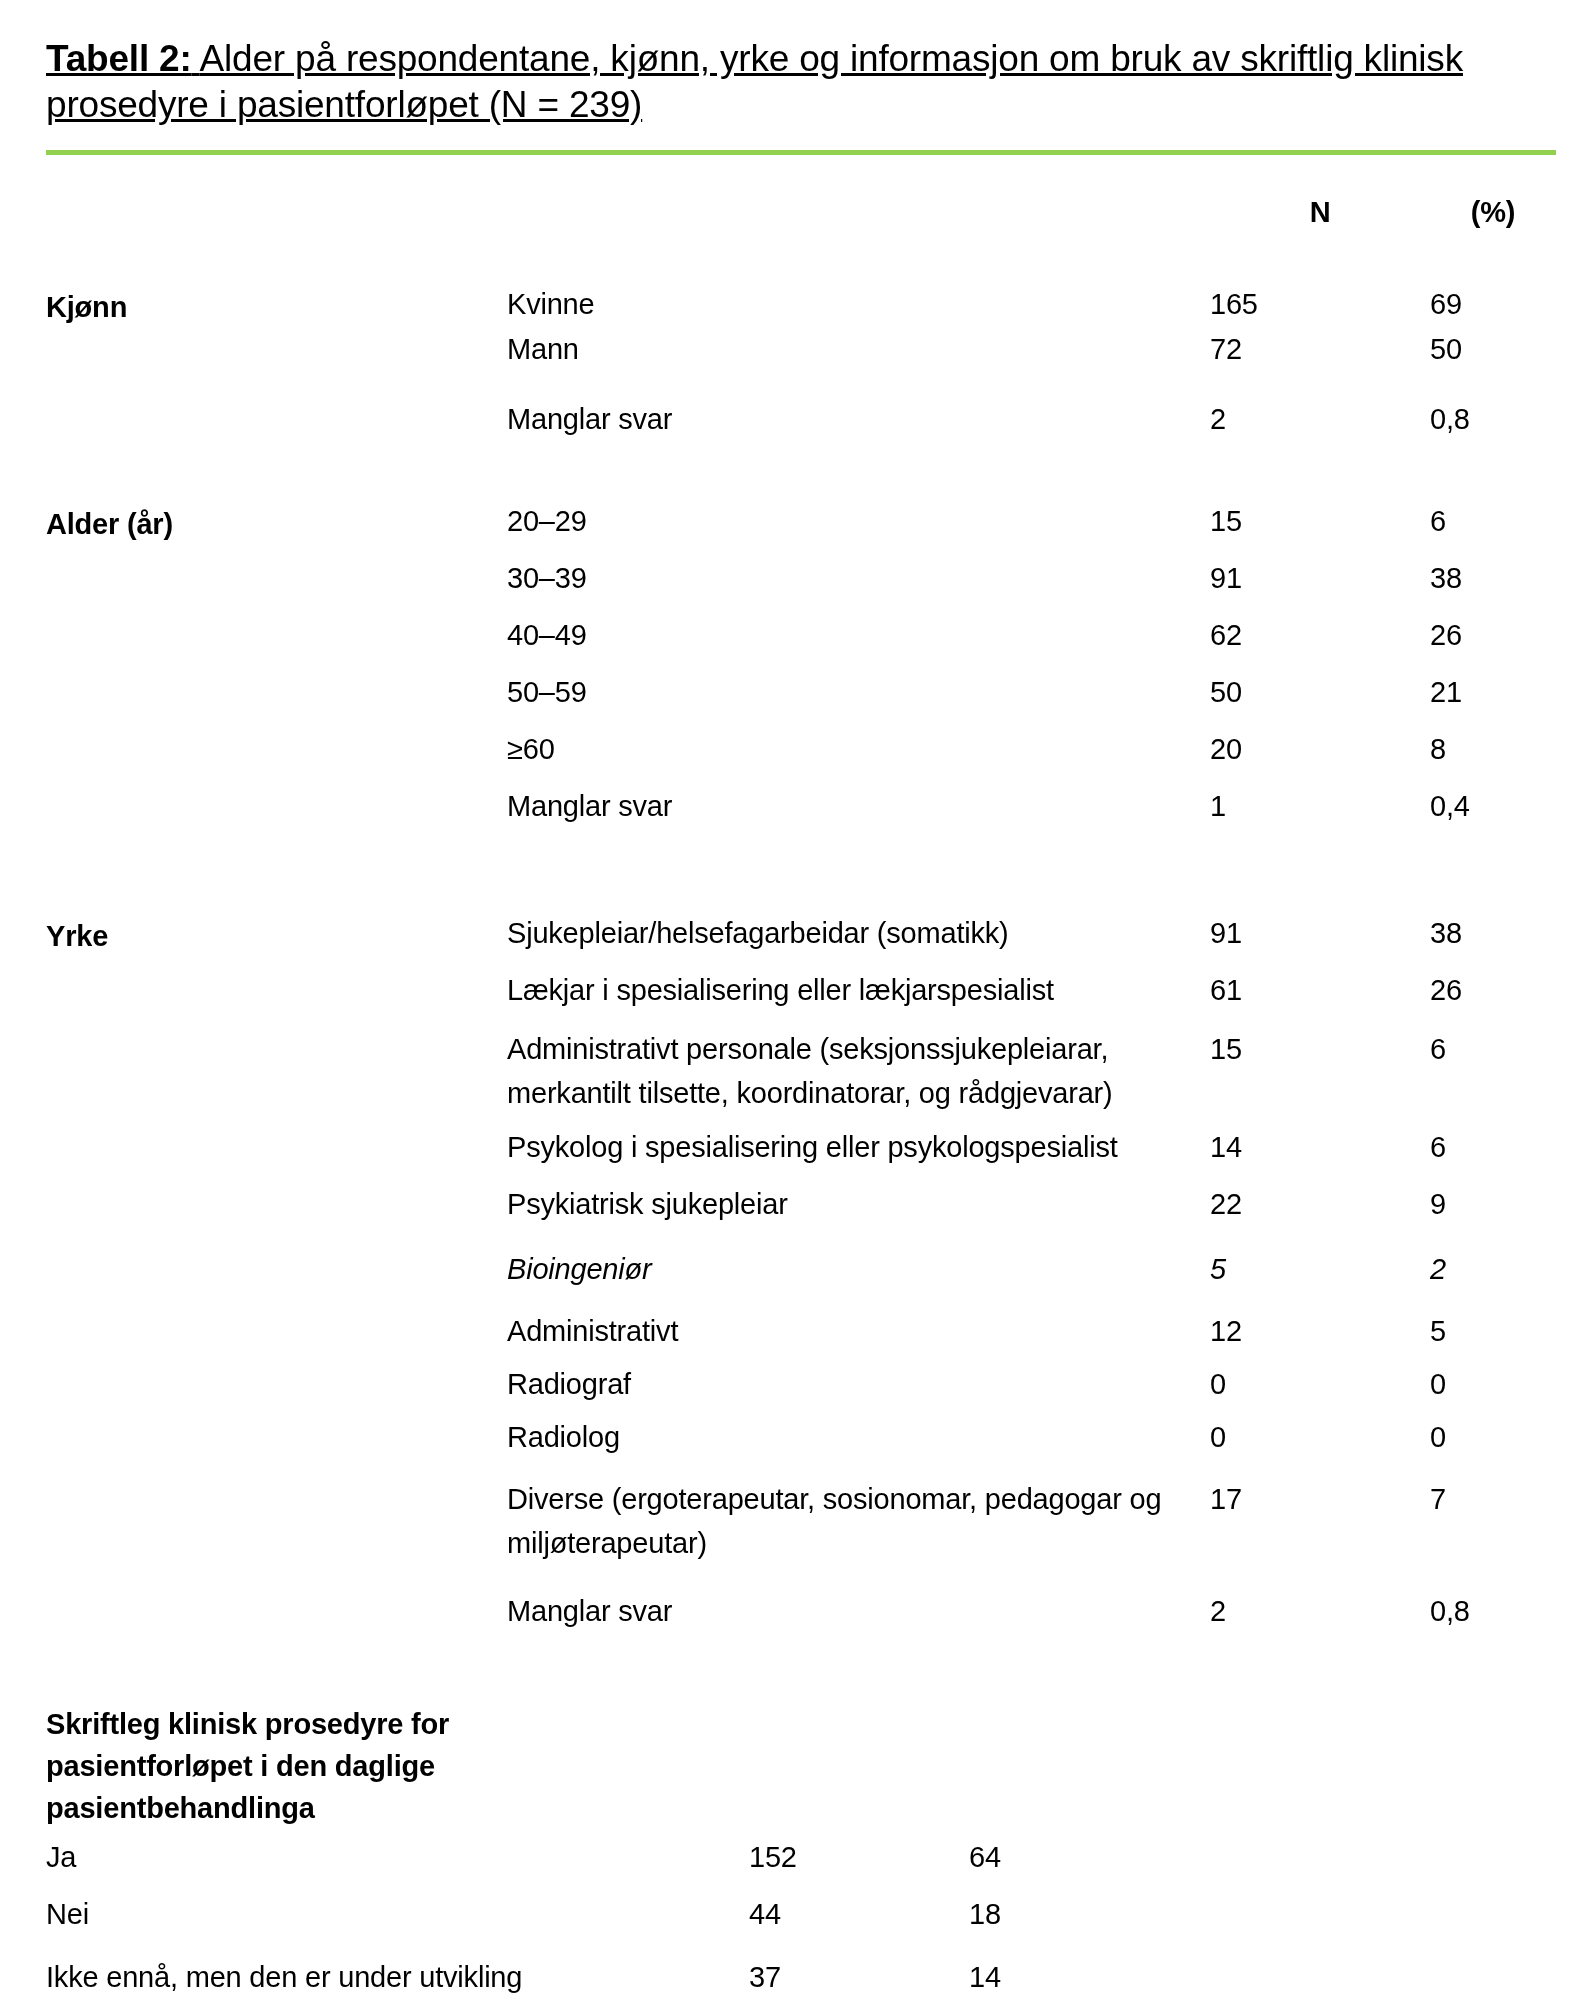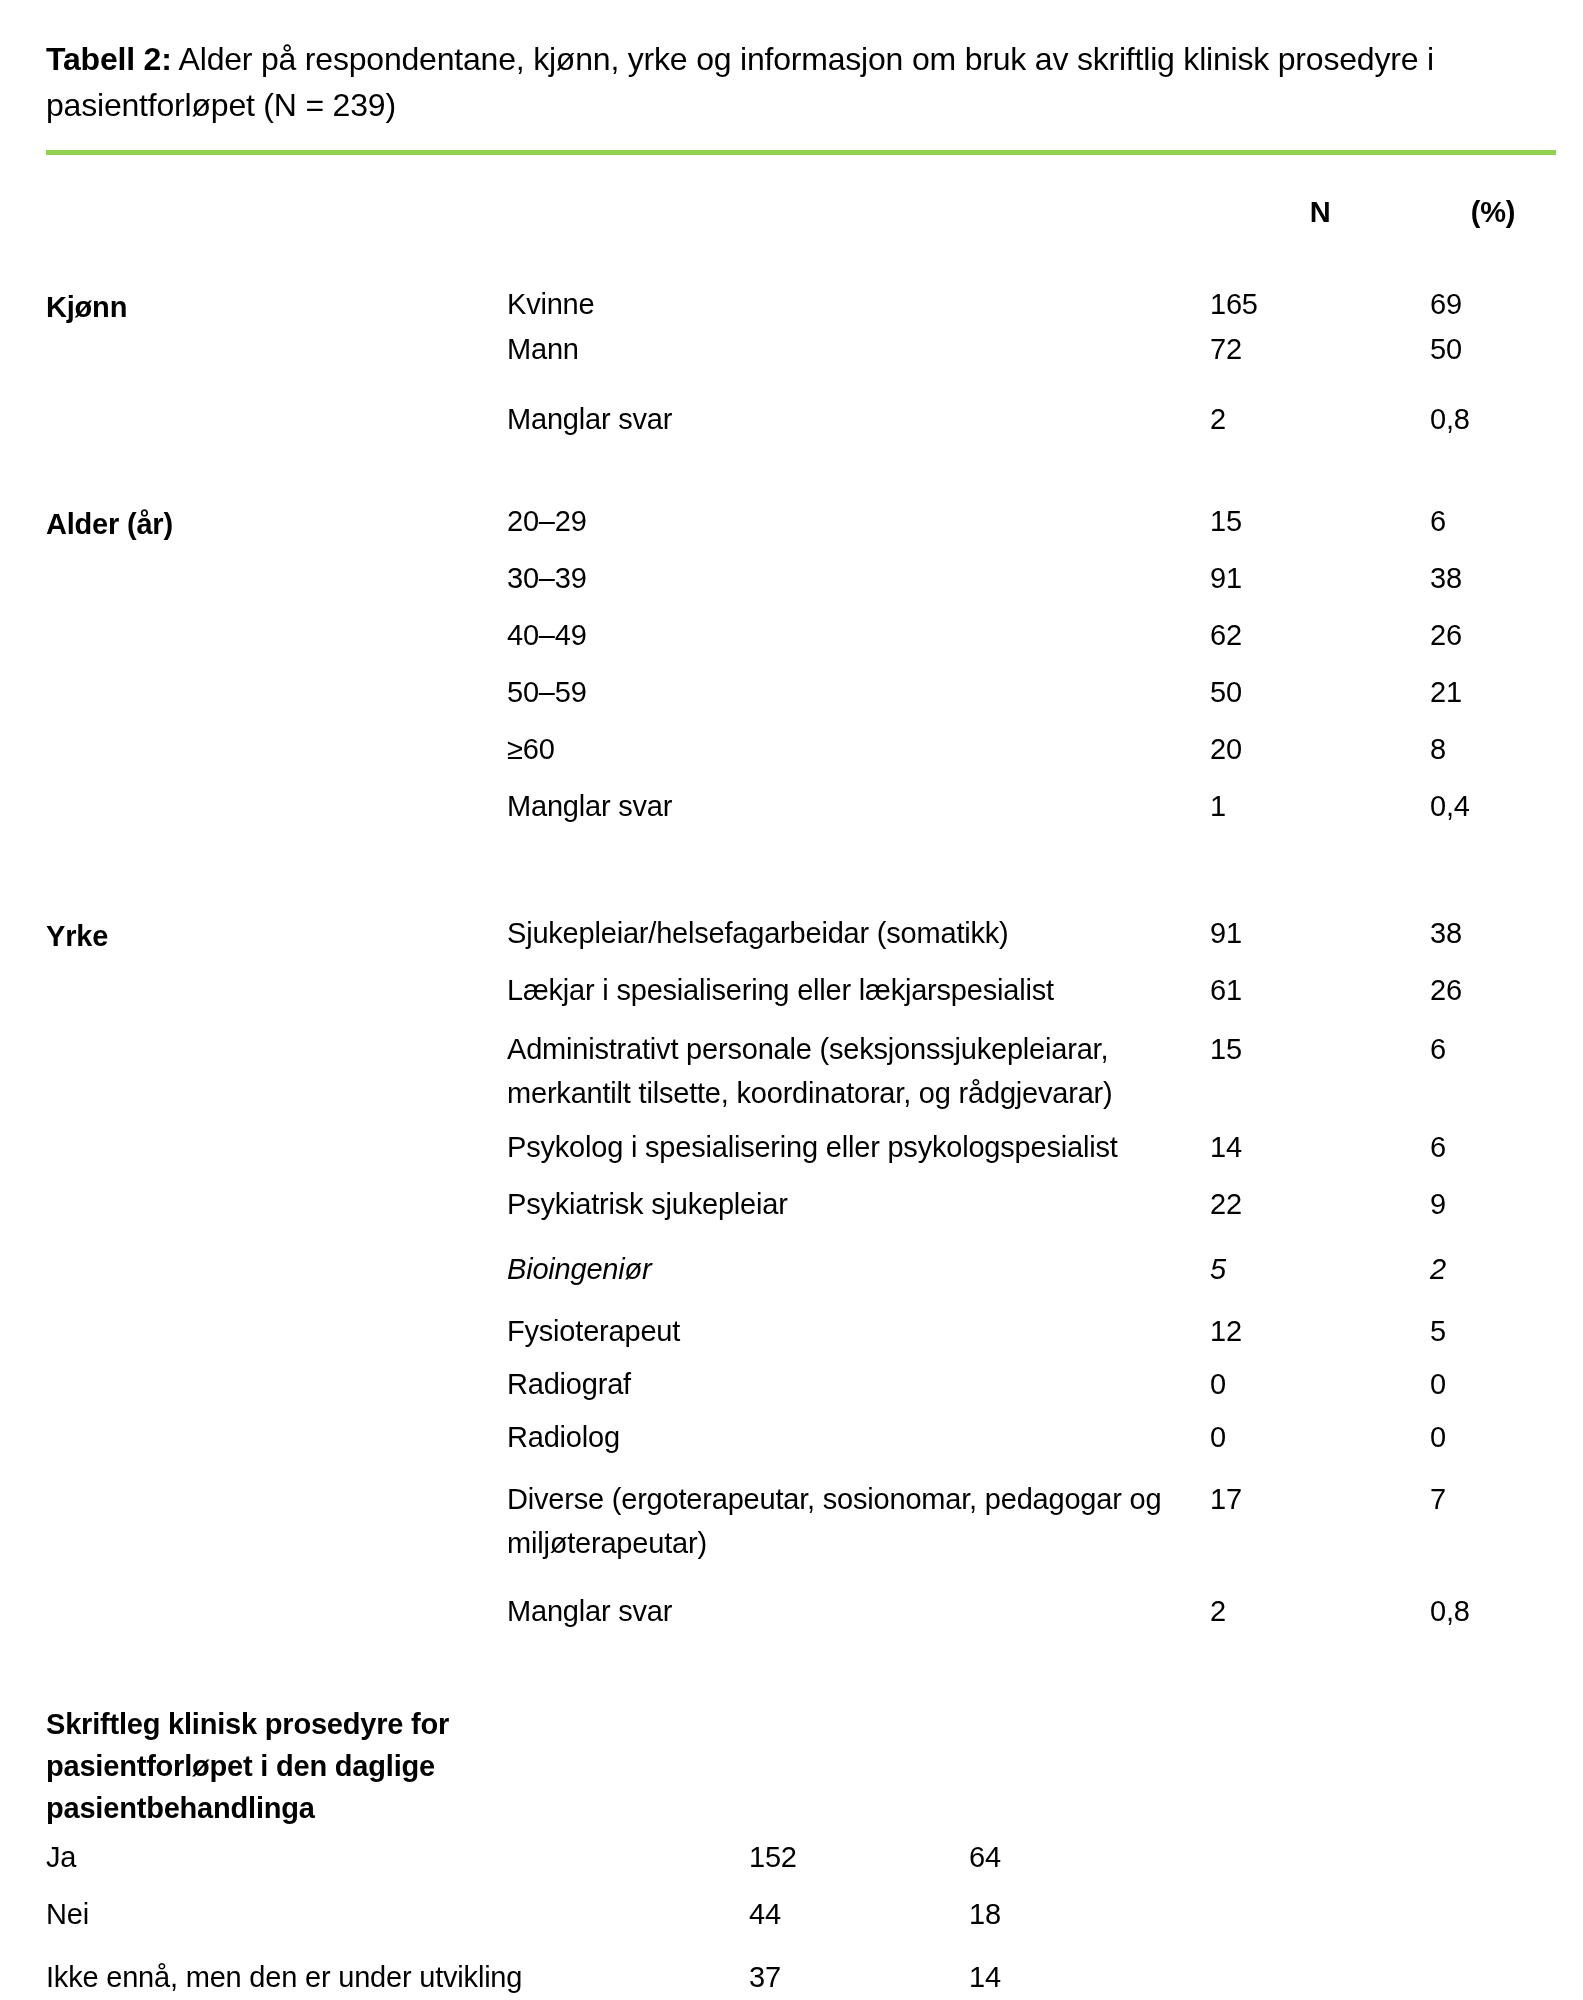--- a/index.html
+++ b/index.html
@@ -11,22 +11,23 @@
     background: #ffffff;
     color: #000000;
     font-family: "Liberation Sans", "DejaVu Sans", sans-serif;
     font-size: 29px;
     letter-spacing: -0.2px;
     padding: 36px 27px 0 46px;
     overflow: hidden;
   }
   .title {
     max-width: 1480px;
-    font-size: 32px;
+    font-size: 37px;
     line-height: 46px;
+    text-decoration: underline;
   }
   .title strong { font-weight: bold; }
   .rule {
     height: 5px;
     width: 1510px;
   }
   .rule-top { margin-top: 22px; }
   .rule-bottom { margin-top: 27px; }
   .head-row {
     margin-top: 29px;
@@ -173,21 +174,21 @@
         <div class="lbl">Psykiatrisk sjukepleiar</div>
         <div class="num">22</div>
         <div class="pct">9</div>
       </div>
       <div class="trow mt8">
         <div class="lbl">Bioingeniør</div>
         <div class="num">5</div>
         <div class="pct">2</div>
       </div>
       <div class="trow mt5">
-        <div class="lbl">Fysioterapeut</div>
+        <div class="lbl">Administrativt</div>
         <div class="num">12</div>
         <div class="pct">5</div>
       </div>
       <div class="trow h49">
         <div class="lbl">Radiograf</div>
         <div class="num">0</div>
         <div class="pct">0</div>
       </div>
       <div class="trow">
         <div class="lbl">Radiolog</div>

